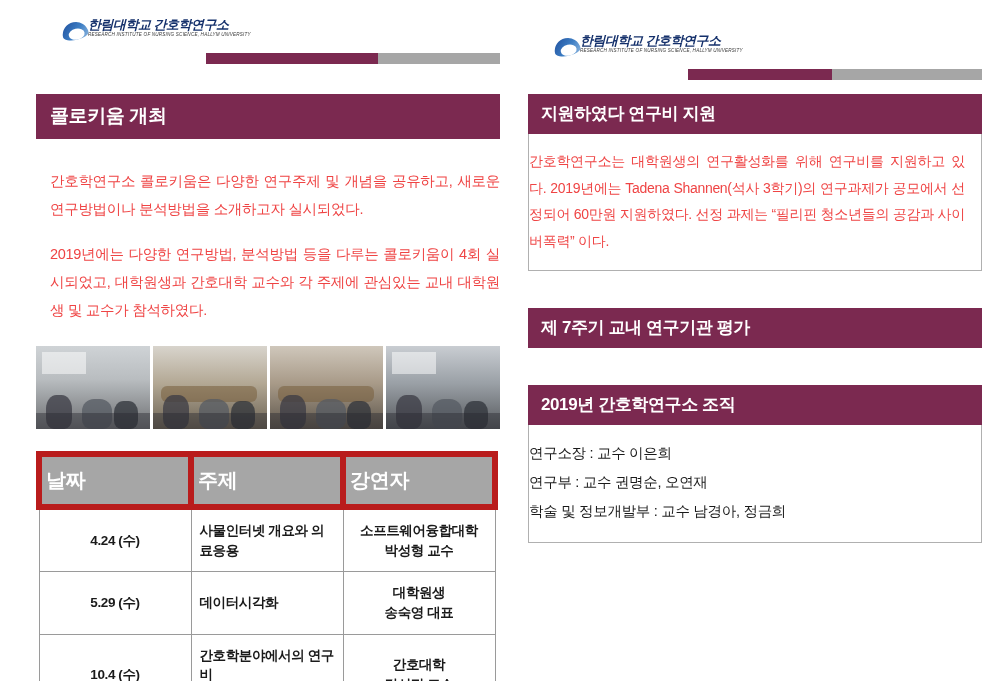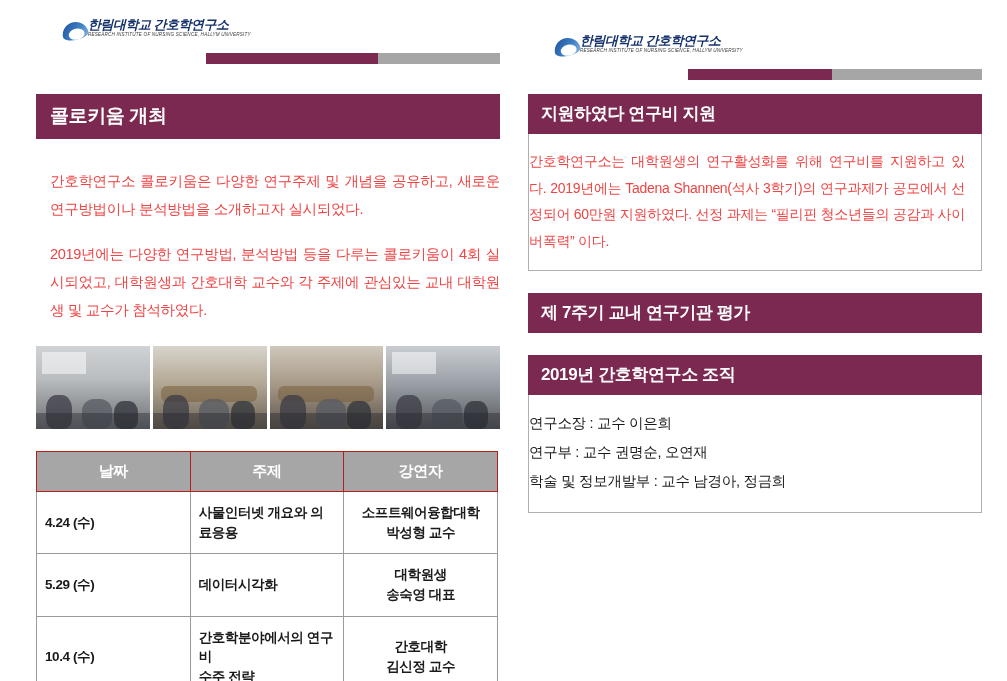--- a/index.html
+++ b/index.html
@@ -158,48 +158,48 @@
   
   table.schedule {
     margin-top: 22px;
     border-collapse: collapse;
     width: 462px;
     table-layout: fixed;
   }
   table.schedule th {
     background: #a6a6a6;
     color: #ffffff;
-    font-size: 15px;
+    font-size: 20px;
     font-weight: bold;
     padding: 10px 4px;
-    border: 1px solid #b91c1c;
-    text-align: center;
+    border: 6px solid #b91c1c;
+    text-align: left;
     letter-spacing: -0.3px;
   }
   table.schedule td {
     border: 1px solid #9a9a9a;
     font-size: 13.5px;
     font-weight: bold;
     padding: 11px 8px;
     letter-spacing: -0.4px;
     line-height: 1.45;
     vertical-align: middle;
   }
-  td.c-date { width: 88px; text-align: left; padding-left: 12px; }
+  td.c-date { width: 88px; text-align: center; padding-left: 12px; }
   td.c-topic { width: 218px; text-align: left; }
   td.c-speaker { width: 152px; text-align: center; }
 
   
   .box {
     border: 1px solid #b0b0b0;
     border-top: none;
     padding: 14px 16px 16px 0;
   }
   .box .body-text { font-size: 14px; line-height: 1.9; }
-  .mt22 { margin-top: 22px; }
+  .mt22 { margin-top: 37px; }
 
   .org-list {
     font-size: 14.5px;
     line-height: 2.0;
     letter-spacing: -0.3px;
   }
   .org-list div { white-space: nowrap; }
 </style>
 </head>
 <body>

